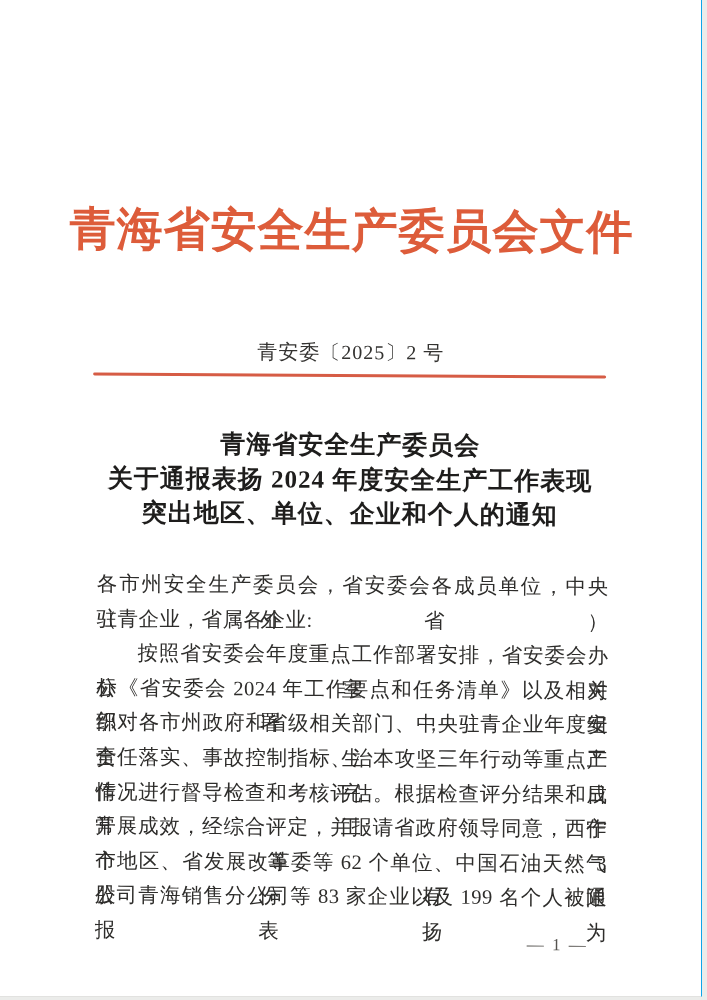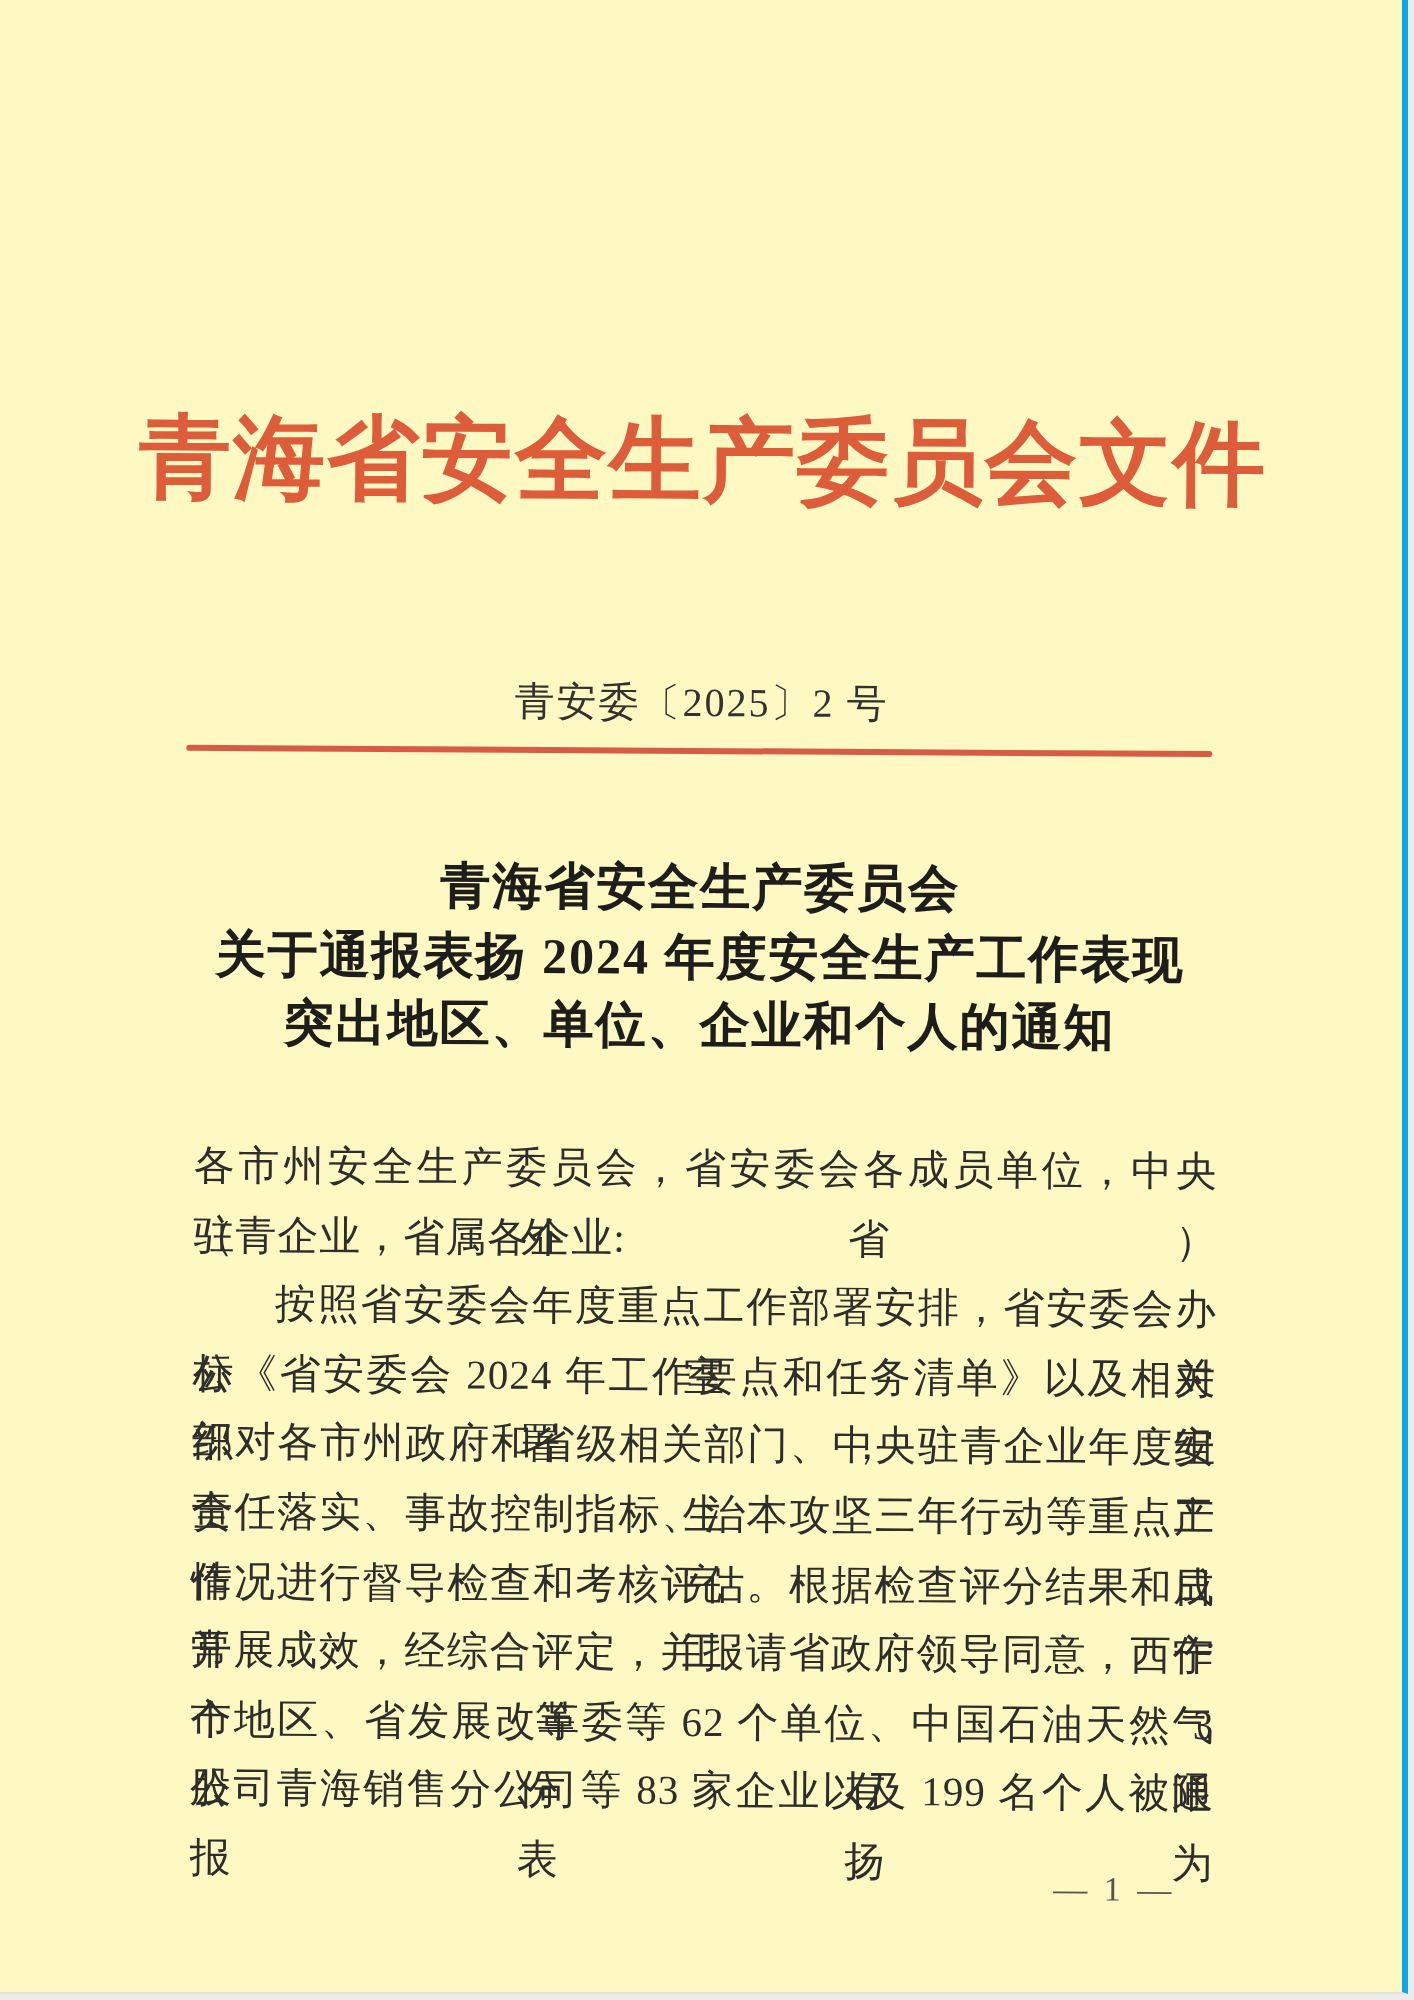--- a/index.html
+++ b/index.html
@@ -10,22 +10,22 @@
     background: #ebecea;
     overflow: hidden;
     font-family: "Liberation Serif", "DejaVu Serif", serif;
   }
   .paper {
     position: absolute;
     left: 0;
     top: 0;
     width: 701px;
     height: 996px;
-    background: #fef9c3;
-    border-right: 3px solid #0ea5e9;
+    background: #ffffff;
+    border-right: 1px solid #0ea5e9;
     border-bottom: 1px solid #e2e2e0;
   }
   .sheet-content {
     position: absolute;
     left: 0;
     top: 0;
     width: 100%;
     height: 100%;
     transform: rotate(0.35deg);
     transform-origin: 50% 40%;

